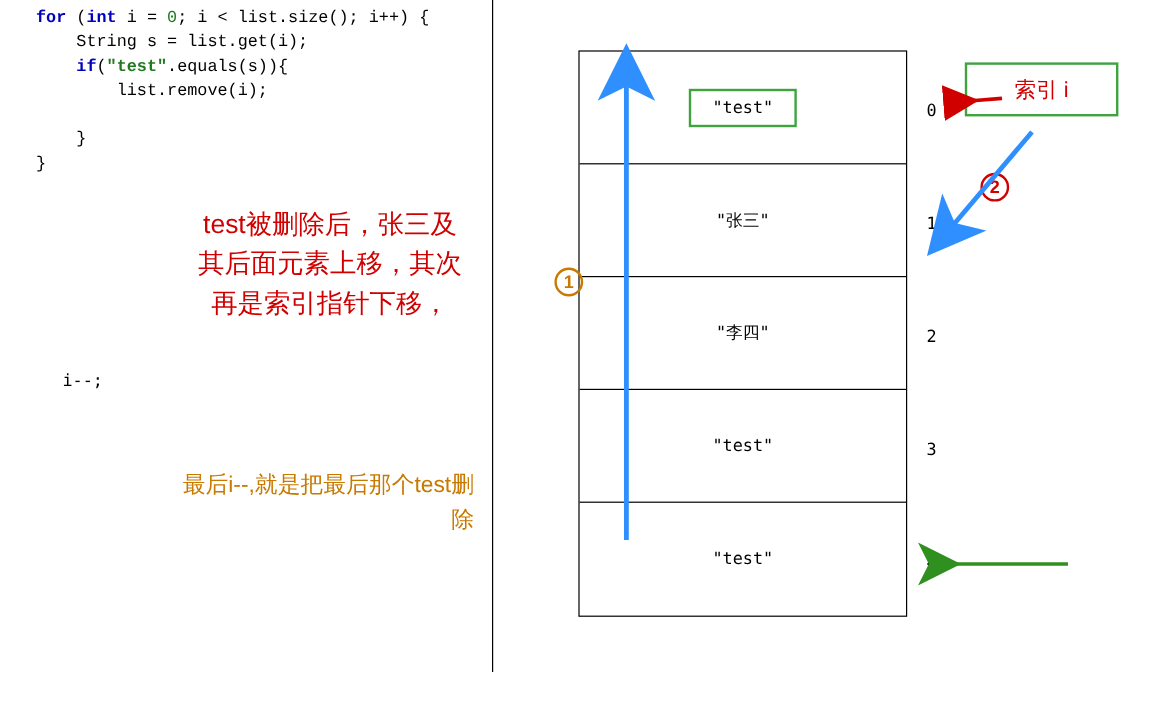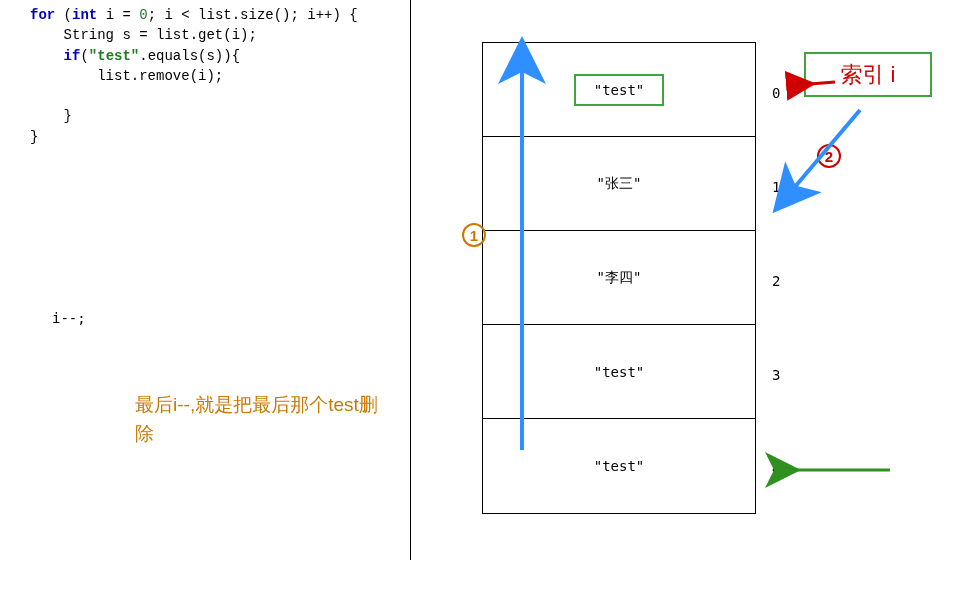--- a/index.html
+++ b/index.html
@@ -52,23 +52,23 @@
       text-align: center;
       position: absolute;
       left: 165px;
       top: 170px;
       width: 220px;
     }
     .brown-text {
       color: #c87a00;
       font-size: 19px;
       line-height: 1.5;
-      text-align: left;
-      position: absolute;
-      left: 135px;
+      text-align: right;
+      position: absolute;
+      left: 145px;
       top: 391px;
       width: 250px;
     }
     .idec {
       font-family: Consolas, monospace;
       font-size: 14px;
       position: absolute;
       left: 52px;
       top: 310px;
     }
@@ -106,21 +106,21 @@
     .index-label-box {
       position: absolute;
       left: 394px;
       top: 52px;
       width: 128px;
       height: 45px;
       border: 2px solid #3fa33f;
       display: flex;
       align-items: center;
       justify-content: center;
-      font-size: 22px;
+      font-size: 18px;
       color: #d00000;
       font-family: "Microsoft YaHei", Consolas, sans-serif;
     }
     
     .circled {
       position: absolute;
       width: 24px;
       height: 24px;
       border-radius: 50%;
       display: flex;
@@ -156,20 +156,21 @@
 
   <div class="left-panel">
     <div class="code"><span class="kw">for</span> (<span class="kw">int</span><span> i = </span><span class="lit">0</span><span>; i &lt; list.size(); i++) {</span>
 <span>    String s = list.get(i);</span>
     <span class="kw">if</span><span>(</span><span class="str">"test"</span><span>.equals(s)){</span>
 <span>        list.remove(i);</span>
 
 <span>    }</span>
 <span>}</span></div>
 
+    <div class="red-text">test被删除后，张三及其后面元素上移，其次再是索引指针下移，</div>
     <div class="brown-text">最后i--,就是把最后那个test删除</div>
     <div class="idec">i--;</div>
   </div>
 
   <div class="divider"></div>
 
   <div class="right-panel">
 
     <div class="list-table">
       <div class="cell">

